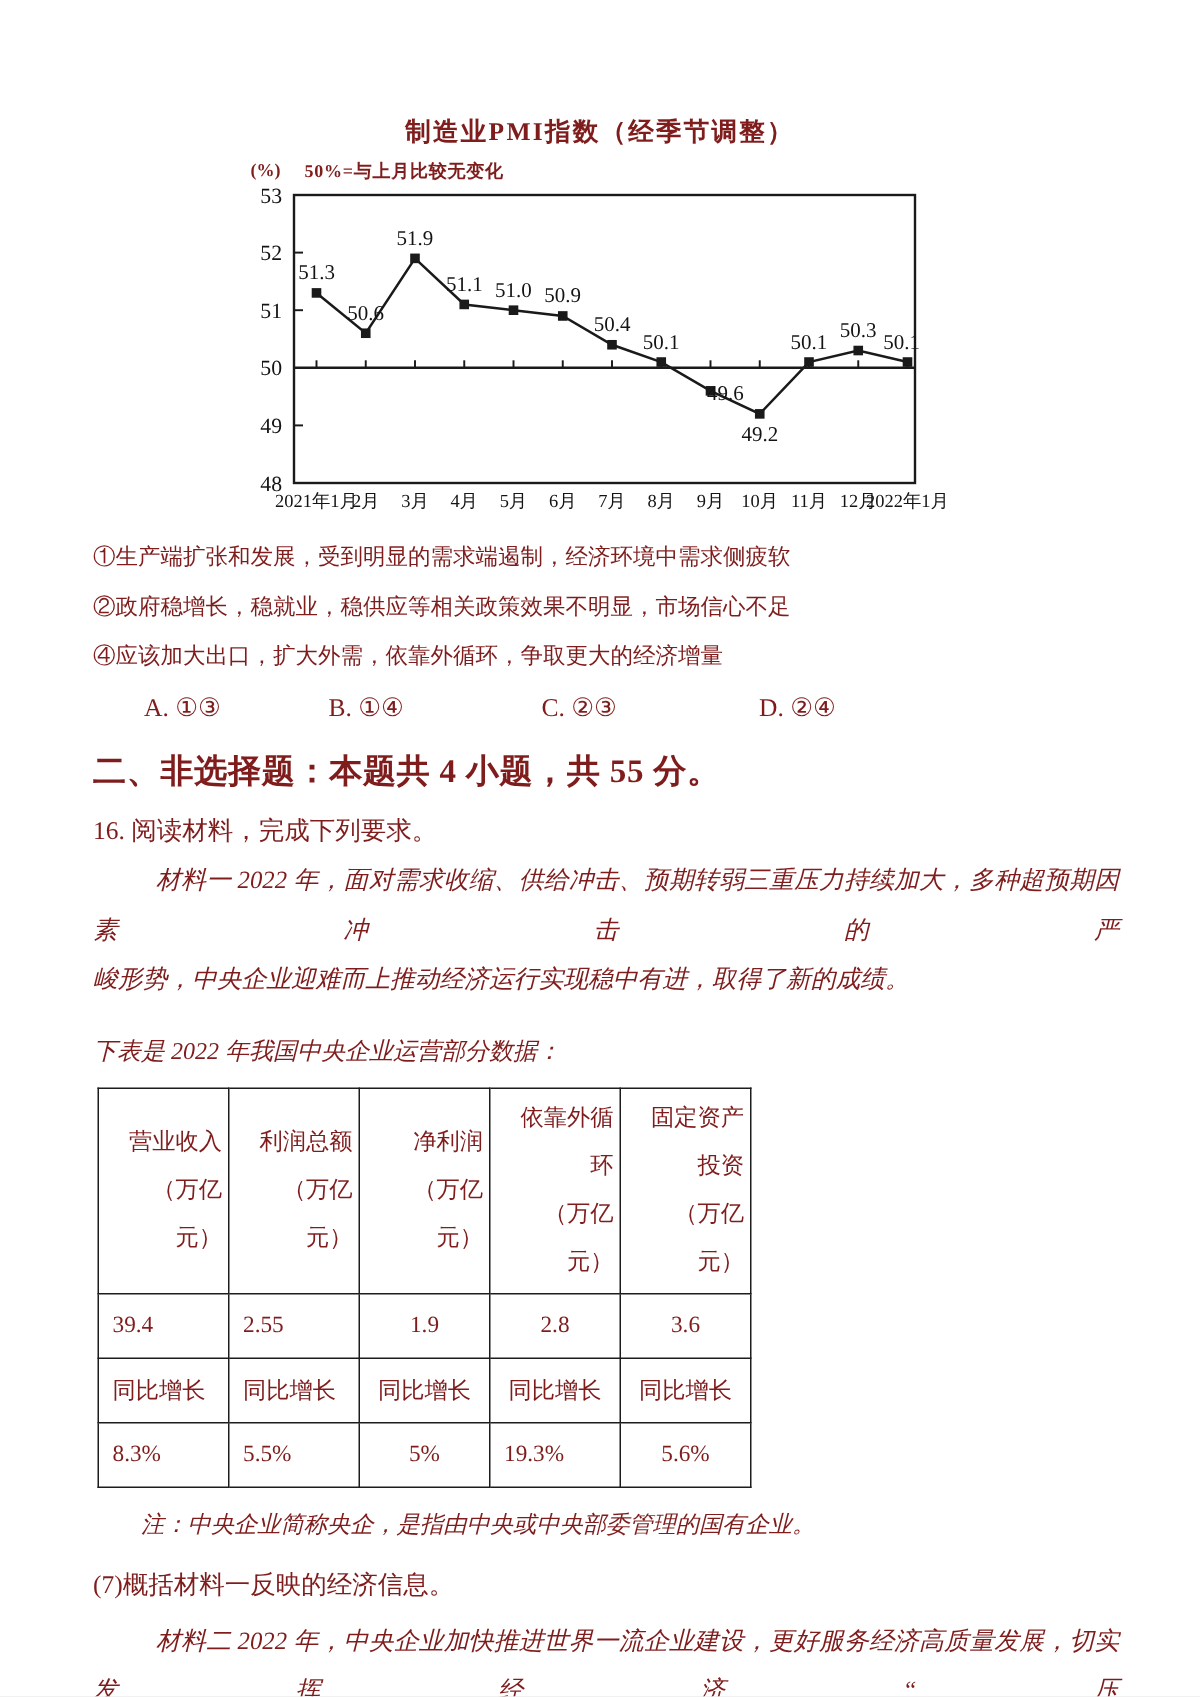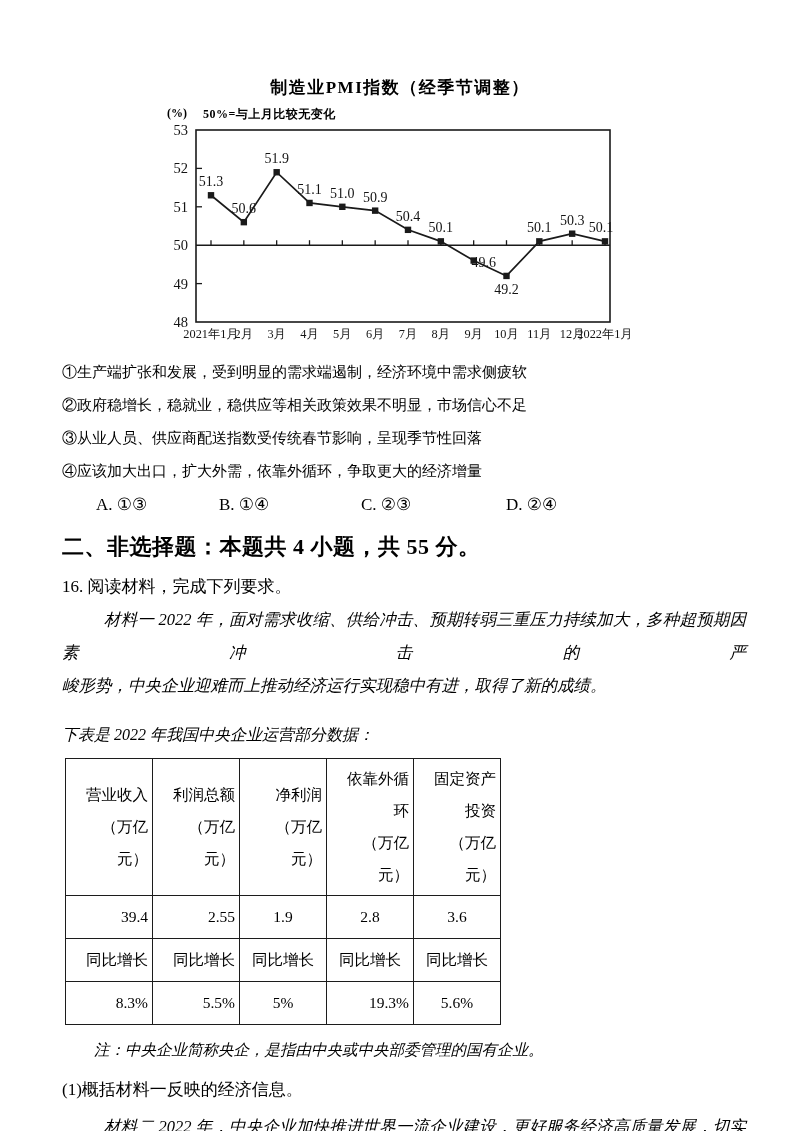--- a/index.html
+++ b/index.html
@@ -1,19 +1,19 @@
 <!DOCTYPE html>
 <html><head>
 <meta charset="utf-8">
 <style>
   * { margin:0; padding:0; box-sizing:border-box; }
   html,body { background:#e8e8e8; }
   .page {
     width:800px; height:1131px; margin:0 auto; background:#ffffff;
-    position:relative; overflow:hidden; color:#000000;
+    position:relative; overflow:hidden; color:#7f1d1d;
     font-family:"Liberation Serif","DejaVu Serif",serif;
   }
   
   .chart-block { position:relative; padding-top:76px; }
   .chart-title { text-align:center; font-size:17px; font-weight:bold; letter-spacing:1.5px; }
   .chart-meta { position:relative; height:20px; margin-top:5px; font-size:12px; font-weight:bold; }
   .chart-unit { position:absolute; left:167px; top:2px; }
   .chart-sub  { position:absolute; left:203px; top:2px; letter-spacing:0.5px; }
   .chart-svg  { display:block; margin-left:158px; }
   .chart-svg text { font-family:"Liberation Serif","DejaVu Serif",serif; fill:#141414; }
@@ -30,21 +30,21 @@
   .jline { text-align:justify; text-align-last:justify; }
   .indent { text-indent:2.55em; }
   .tbl-caption { margin:16px 0 0 62px; width:684px; font-size:16px; line-height:33px; }
   
   .soe-table { border-collapse:collapse; margin:7px 0 0 65px; table-layout:fixed;
                font-size:15.5px; }
   .soe-table col { width:87px; }
   .soe-table th, .soe-table td { border:1.6px solid #1c1c1c; font-weight:normal; vertical-align:middle; }
   .soe-table th { height:76px; padding:4px 4px 4px 9px; text-align:right; line-height:32px; font-size:15.5px; }
   .soe-table td { height:43px; padding:2px 4px; }
-  .soe-table td.al { text-align:right; padding-left:9px; }
+  .soe-table td.al { text-align:left; padding-left:9px; }
   .soe-table td.ac { text-align:center; }
   .tbl-note { margin:10px 0 0 94px; font-size:15.5px; line-height:30px; }
   .subq { margin:8px 0 0 62px; font-size:17px; line-height:33px; }
 </style>
 </head>
 <body>
 
 <div class="page">
 
   <div class="chart-block">
@@ -117,21 +117,20 @@
         <text x="348.5" y="214" text-anchor="middle" font-size="12.3">10月</text>
         <text x="381.33333333333337" y="214" text-anchor="middle" font-size="12.3">11月</text>
         <text x="414.1666666666667" y="214" text-anchor="middle" font-size="12.3">12月</text>
         <text x="447" y="214" text-anchor="middle" font-size="12.3">2022年1月</text>
       </svg>
   </div>
 
   <div class="stmts">
     <div class="stmt">①生产端扩张和发展，受到明显的需求端遏制，经济环境中需求侧疲软</div>
     <div class="stmt">②政府稳增长，稳就业，稳供应等相关政策效果不明显，市场信心不足</div>
-    <div class="stmt">③从业人员、供应商配送指数受传统春节影响，呈现季节性回落</div>
     <div class="stmt">④应该加大出口，扩大外需，依靠外循环，争取更大的经济增量</div>
   </div>
 
   <div class="options-row">
     <span class="opt-a">A. ①③</span>
     <span class="opt-b">B. ①④</span>
     <span class="opt-c">C. ②③</span>
     <span class="opt-d">D. ②④</span>
   </div>
 
@@ -196,20 +195,20 @@
       <td class="al">5.5%</td>
       <td class="ac">5%</td>
       <td class="al">19.3%</td>
       <td class="ac">5.6%</td>
     </tr>
   </tbody>
     </table>
 
   <div class="tbl-note kai">注：中央企业简称央企，是指由中央或中央部委管理的国有企业。</div>
 
-  <div class="subq">(1)概括材料一反映的经济信息。</div>
+  <div class="subq">(7)概括材料一反映的经济信息。</div>
 
   <div class="para kai" style="margin-top:4px;">
     <div class="jline indent">材料二 2022 年，中央企业加快推进世界一流企业建设，更好服务经济高质量发展，切实发挥经济“压</div>
 
   </div>
 
 </div>
 
 </body></html>

